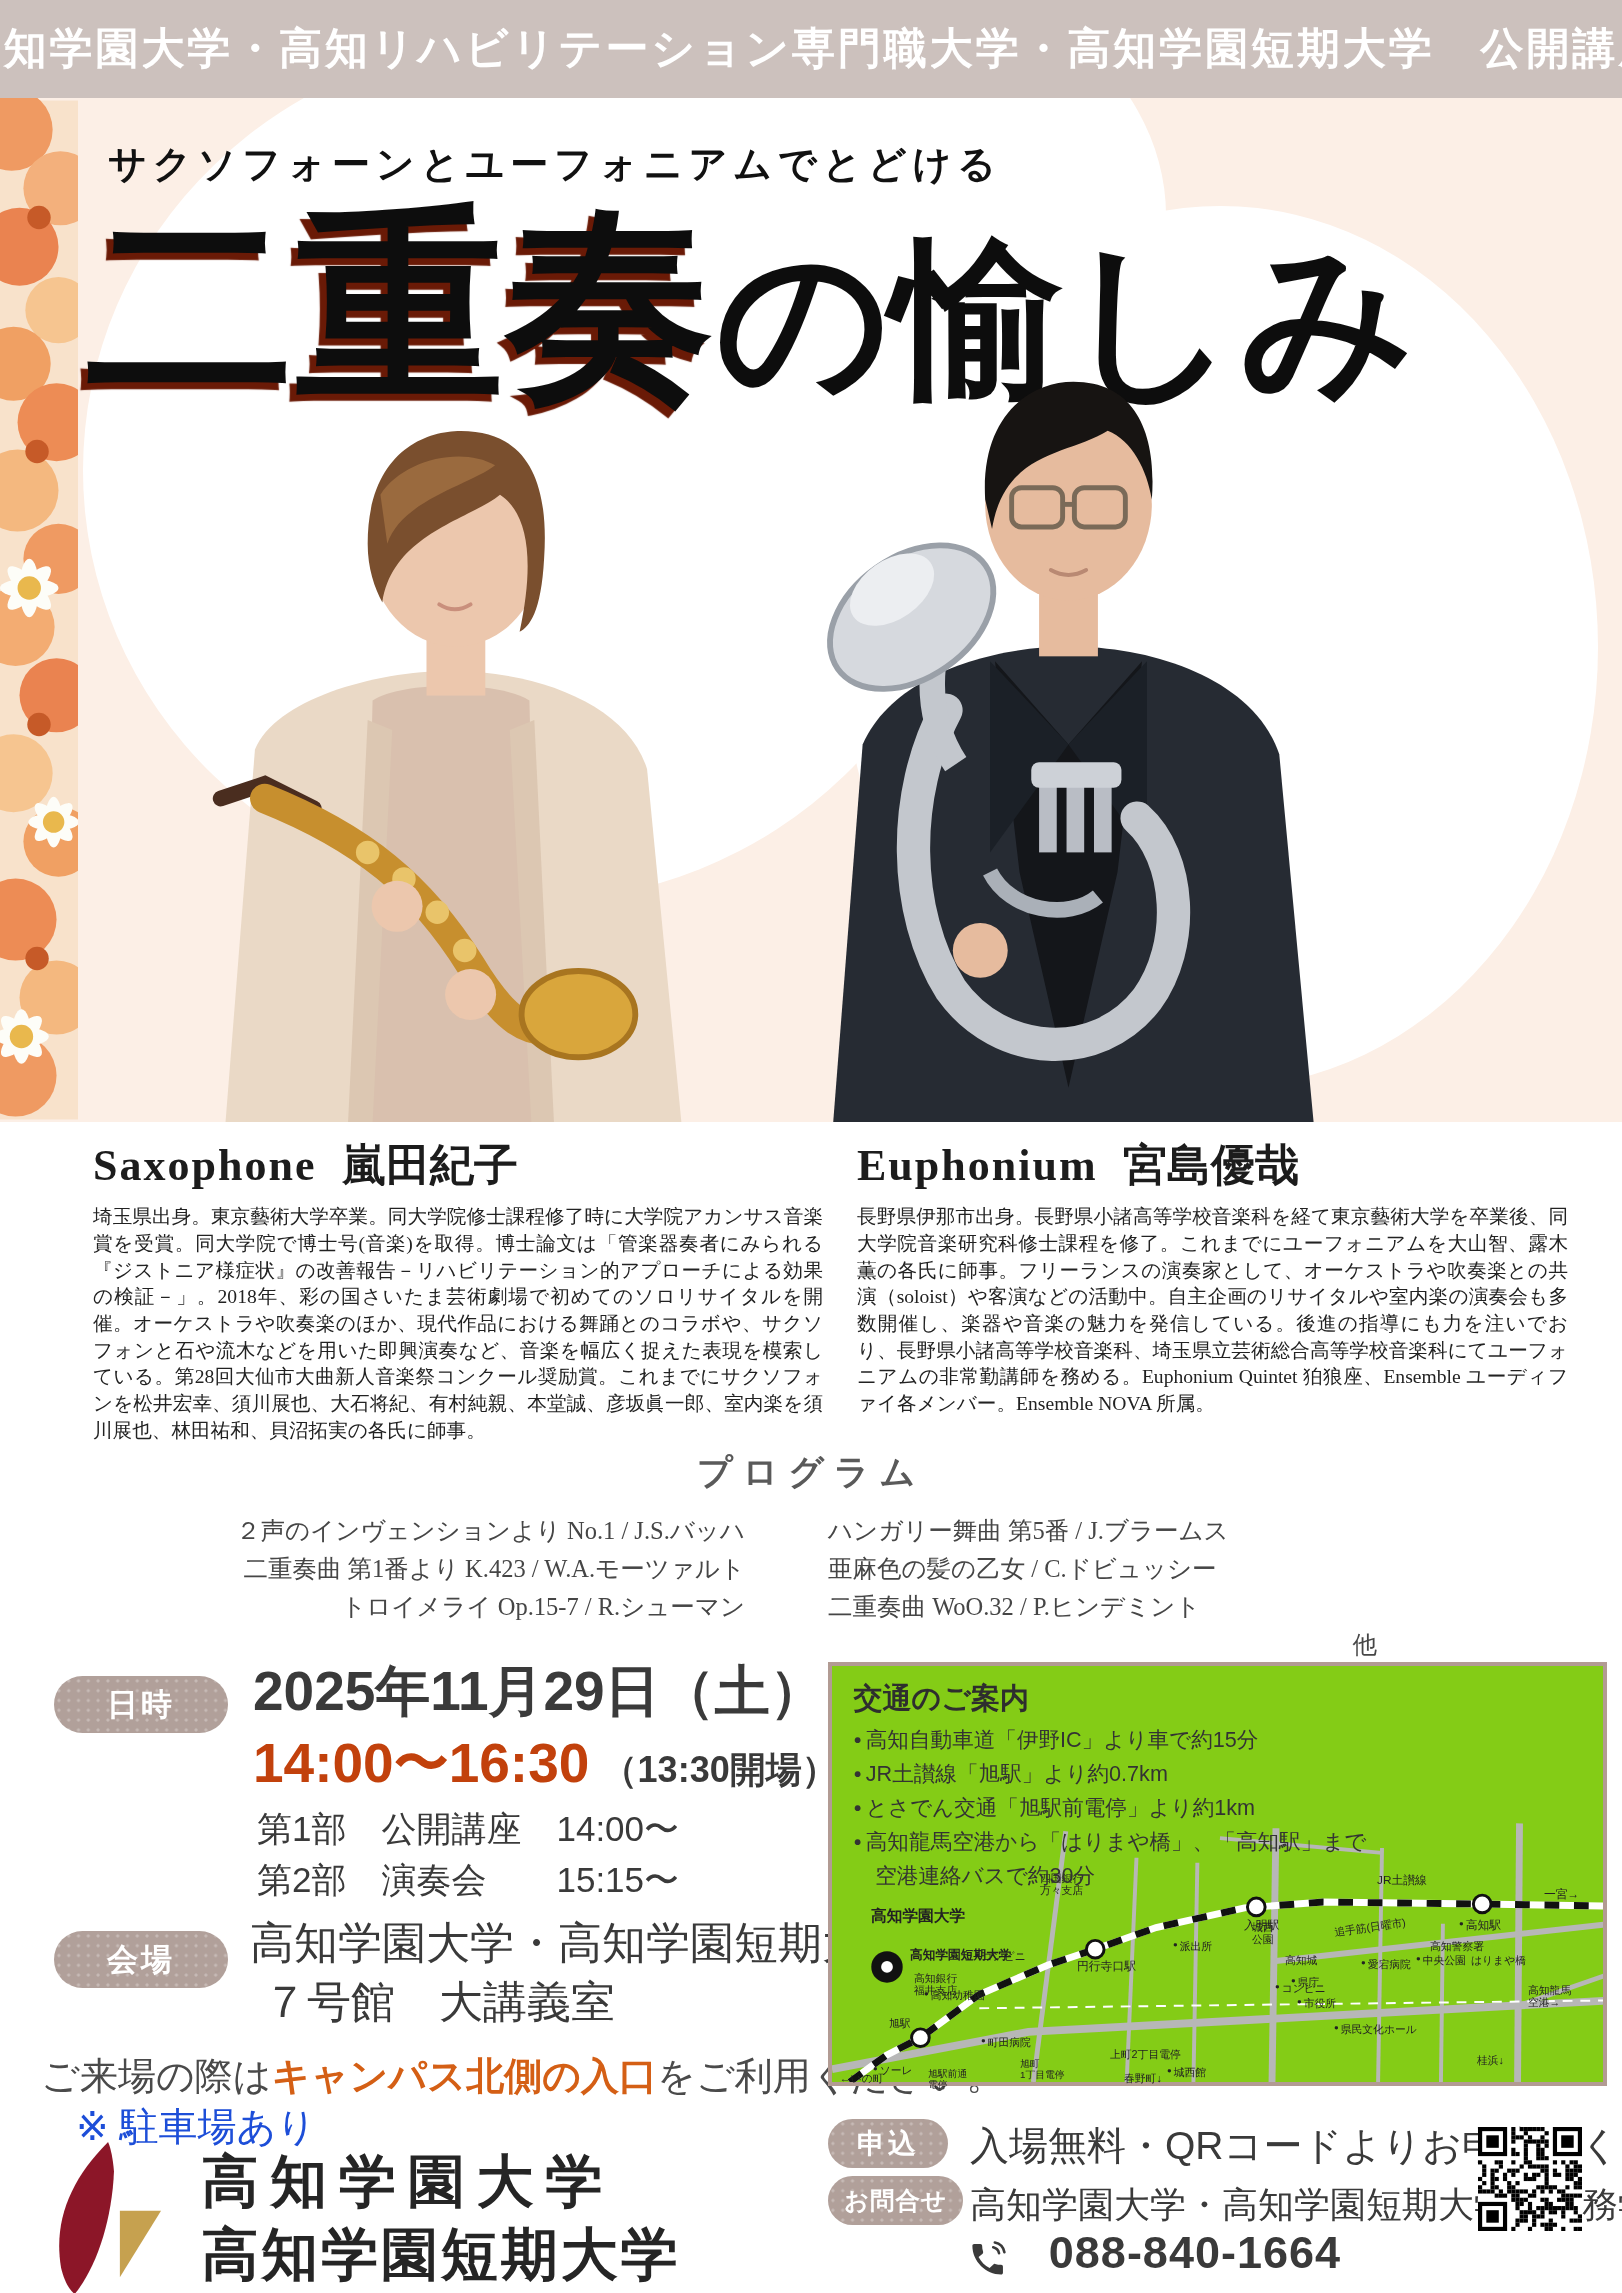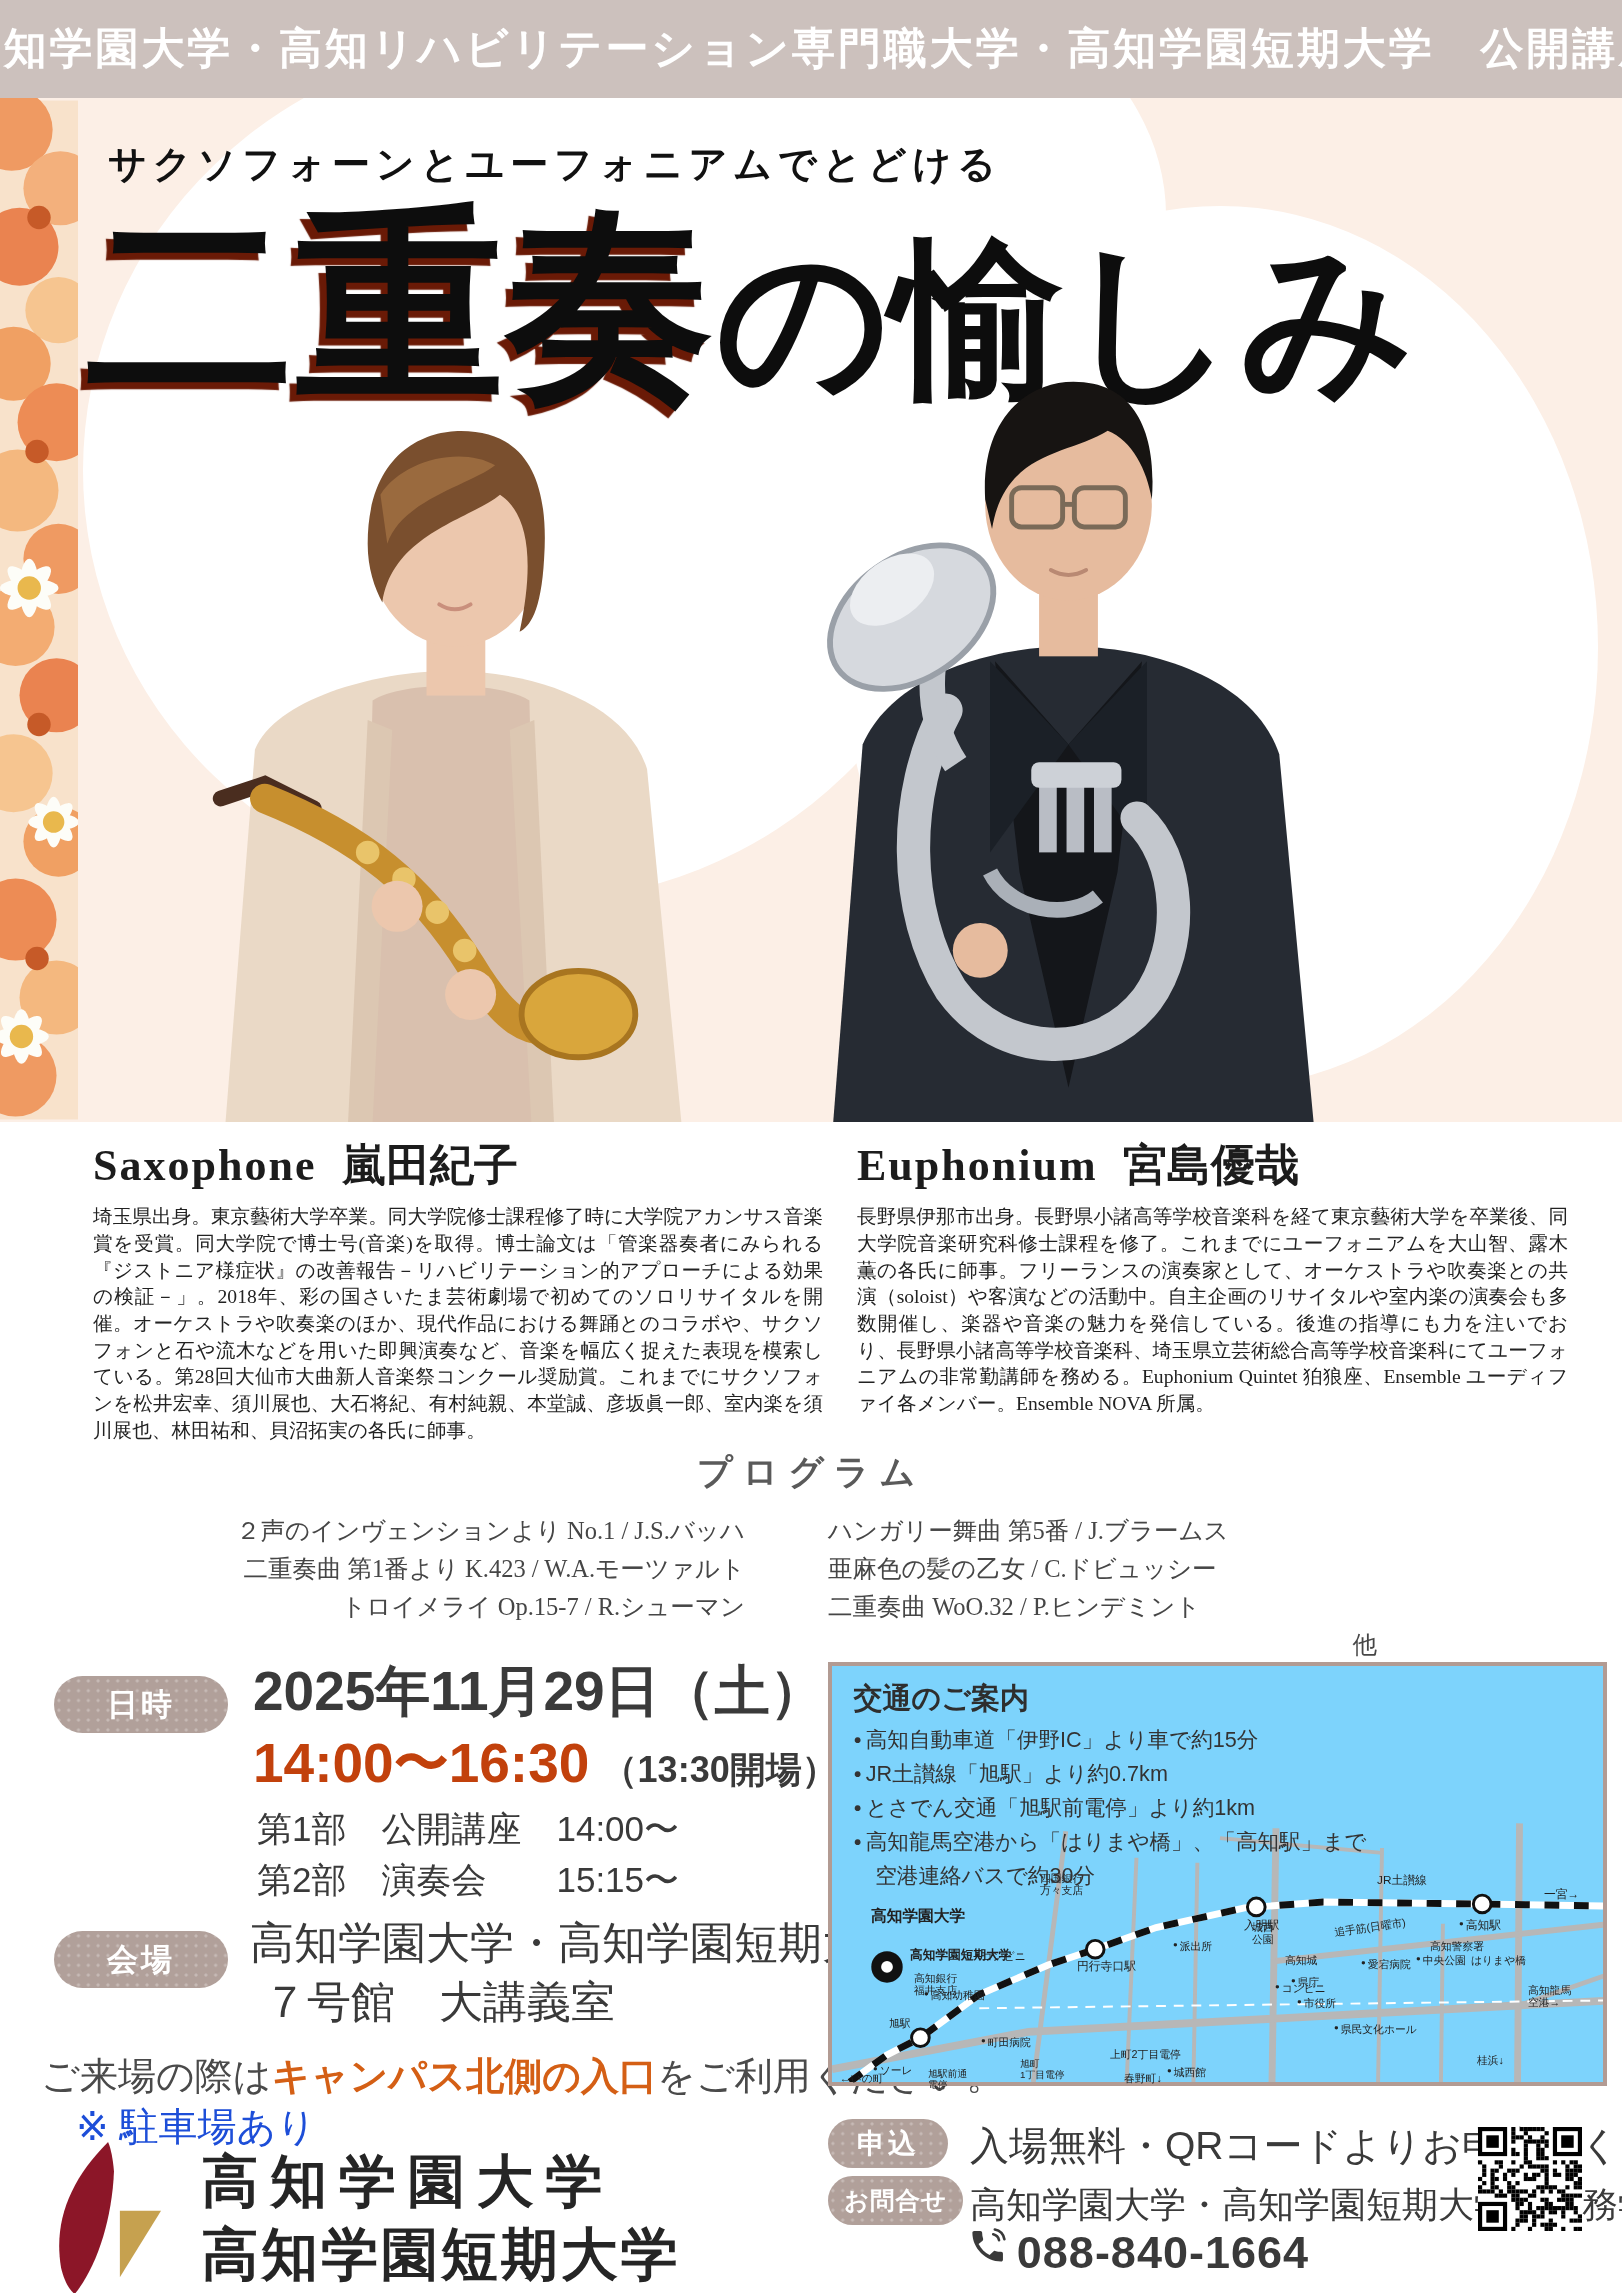--- a/index.html
+++ b/index.html
@@ -60,39 +60,39 @@
   .venue2{position:absolute;left:263px;top:326px;font-size:44px;color:#3a3a3a;white-space:nowrap;}
   .note{position:absolute;left:41px;top:404px;font-size:38px;color:#4a4a4a;white-space:nowrap;}
   .note .hl{color:#d45f15;font-weight:bold;}
   .note2{position:absolute;left:76px;top:453px;font-size:39px;font-weight:normal;color:#1d4ed8;}
   .logo-row{position:absolute;left:51px;top:495px;display:flex;align-items:center;}
   .logo-text{margin-left:27.4px;}
   .logo-text div{font-size:57px;font-weight:bold;color:#252525;line-height:1.28;white-space:nowrap;}
   .logo-text .l1{letter-spacing:11.8px;}
   .logo-text .l2{letter-spacing:2.9px;}
   
-  .map-box{position:absolute;left:828px;top:14.7px;width:779px;height:424px;background:#7dd3fc;
+  .map-box{position:absolute;left:828px;top:14.7px;width:779px;height:424px;background:#84cc16;
            border:4.9px solid #b29b93;box-sizing:border-box;}
   .map-title{position:absolute;left:21.6px;top:13.7px;font-size:29px;font-weight:bold;color:#2e2e2e;}
   .map-bullets{position:absolute;left:21.6px;top:57px;z-index:3;}
   .map-bullet{font-size:21.6px;color:#333;line-height:1.58;white-space:pre-line;padding-left:21.6px;text-indent:-21.6px;}
   .map-bullet .mk{font-size:13.7px;vertical-align:2.9px;margin-right:3.9px;}
   .map-svg{position:absolute;left:0;top:0;width:100%;height:100%;z-index:1;}
   .map-labels{position:absolute;left:0;top:0;width:100%;height:100%;z-index:2;}
   .mlabel{position:absolute;font-size:11.8px;color:#222;line-height:1.15;white-space:pre-line;}
   .mlabel.s11{font-size:10.8px;}
   .mlabel.s10{font-size:9.8px;}
   .mlabel.b17{font-size:15.7px;font-weight:bold;}
   .mlabel.b13{font-size:12.7px;font-weight:bold;}
   .mlabel.rot{transform:rotate(-8deg);}
   .mlabel.dot::before{content:"●";font-size:7.8px;vertical-align:2.9px;margin-right:2px;}
   
   .apply-text{position:absolute;left:970px;top:472px;font-size:39px;color:#3a3a3a;white-space:nowrap;}
   .contact-text{position:absolute;left:970px;top:534px;font-size:36px;color:#3a3a3a;white-space:nowrap;}
-  .phone-row{position:absolute;left:968px;top:580px;display:flex;align-items:flex-start;}
+  .phone-row{position:absolute;left:968px;top:580px;display:flex;align-items:flex-end;gap:32px;}
   .phone-num{font-size:45px;font-weight:bold;color:#3a3a3a;margin-left:9.8px;letter-spacing:1px;}
   .qr{position:absolute;left:1478px;top:480px;width:104px;height:104px;background:#fff;}
 </style>
 </head>
 <body>
 
 <div class="page">
 
   <header class="banner">
     <span>高知学園大学・高知リハビリテーション専門職大学・高知学園短期大学　公開講座</span>

